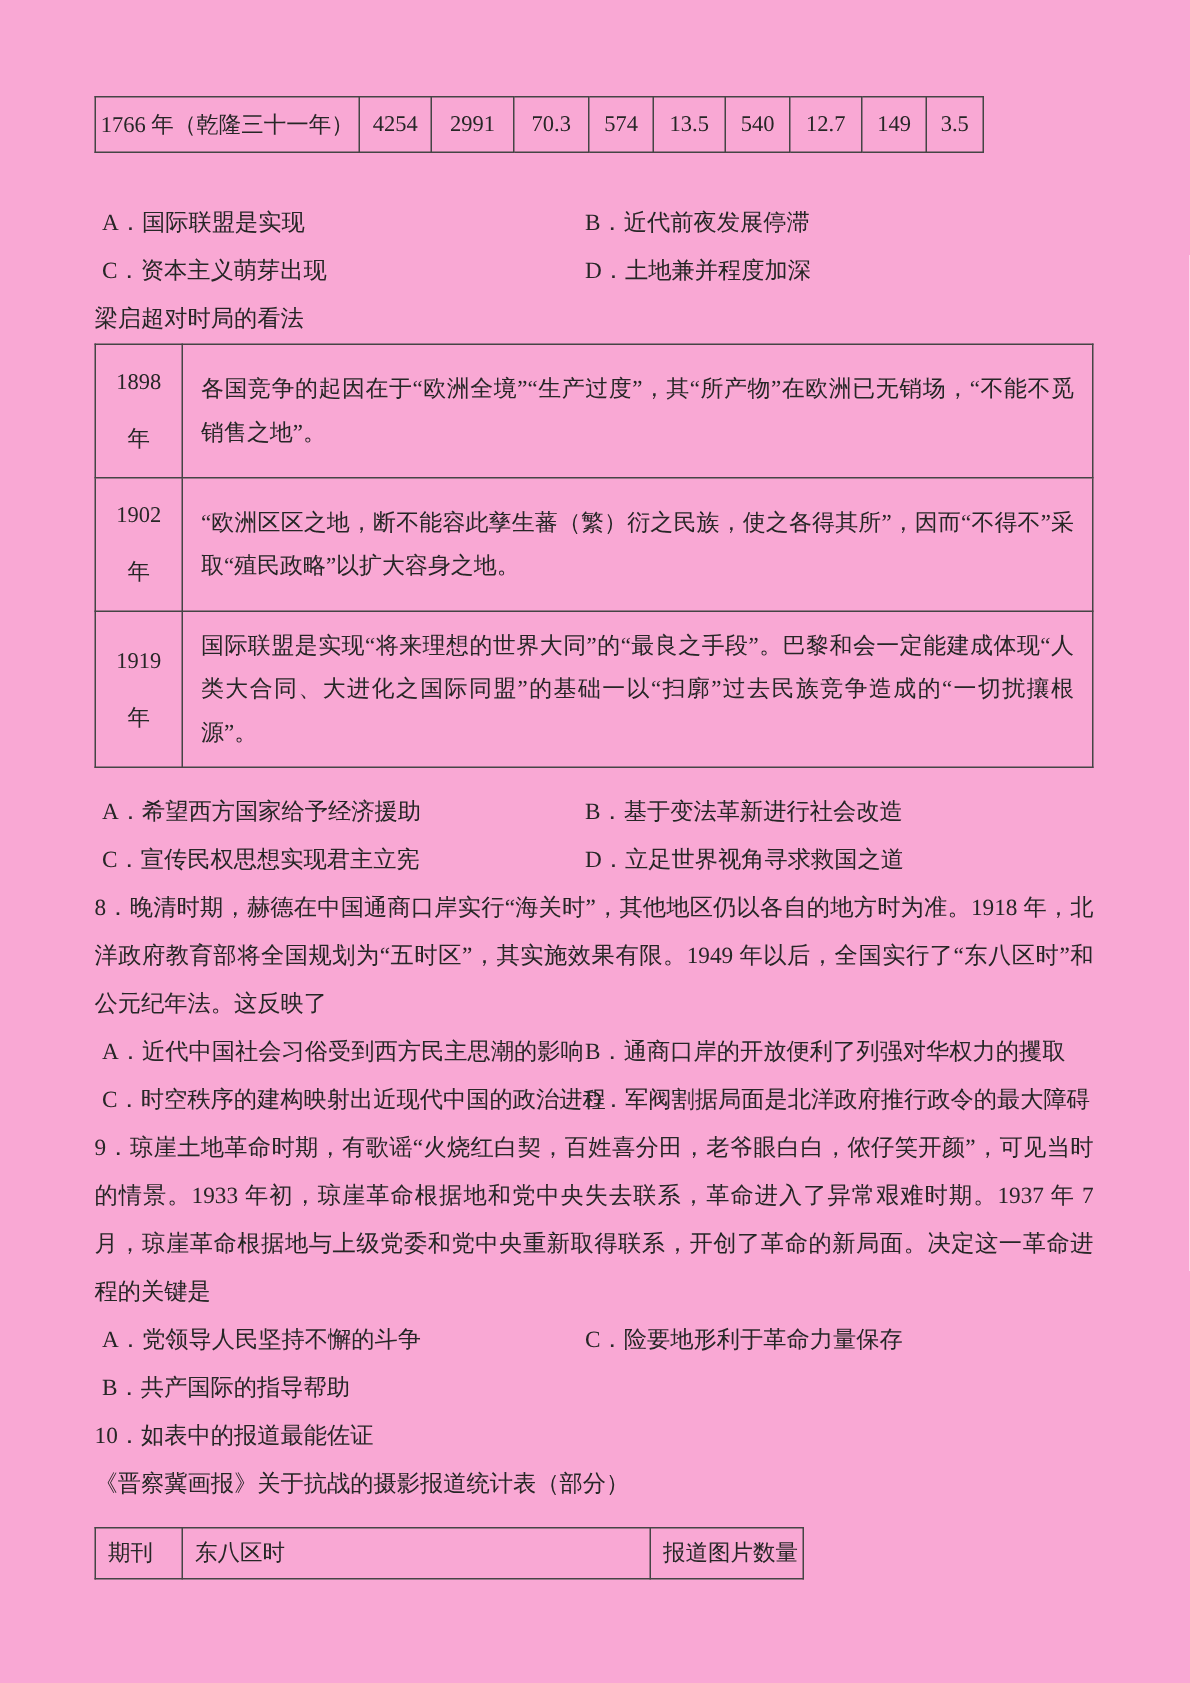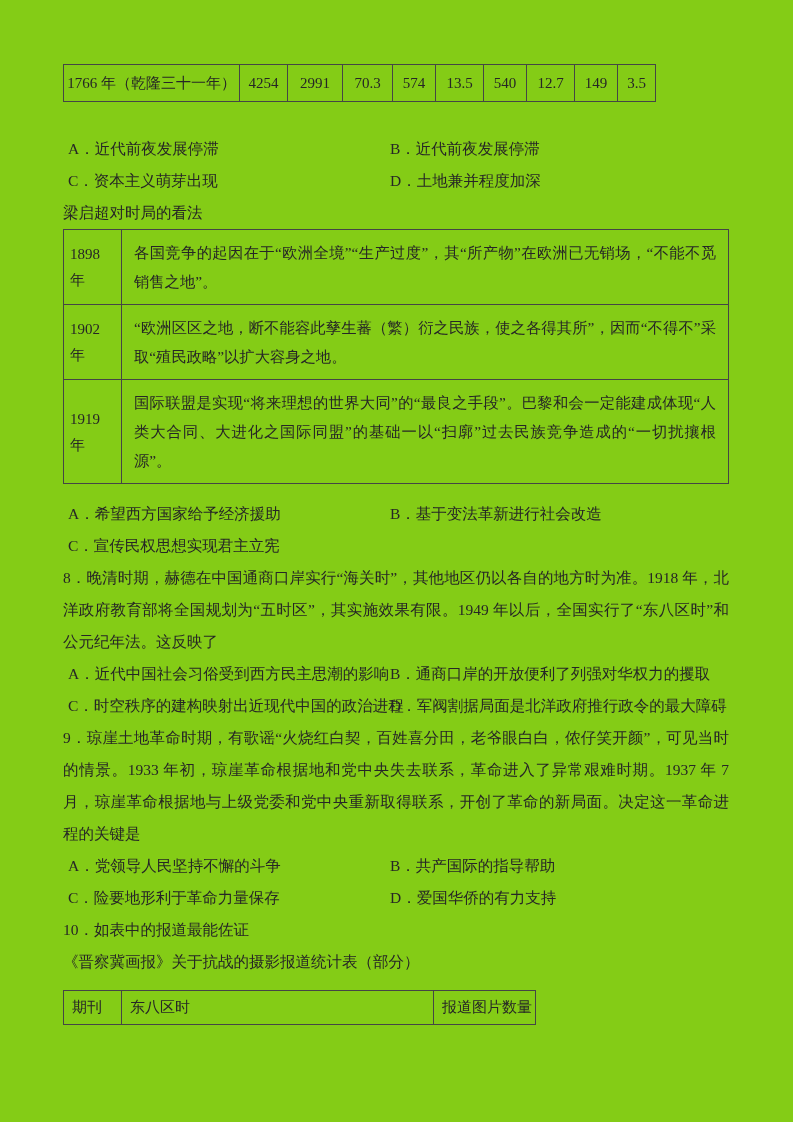--- a/index.html
+++ b/index.html
@@ -6,21 +6,21 @@
   html,body { background:#ffffff; }
   body {
     width:793px; height:1122px;
     font-family:"Liberation Serif","DejaVu Serif",serif;
     color:#262626;
     overflow:hidden;
   }
   .page {
     position:relative;
     width:793px; height:1122px;
-    background:#84cc16;
+    background:#f9a8d4;
     padding:64px 64px 0 63px;
   }
   table { border-collapse:collapse; table-layout:fixed; }
   td { border:1px solid #454545; }
 
   
   .top-table { width:586px; }
   .top-table td {
     font-size:15px; text-align:center; padding:8px 3px; height:37px;
     white-space:nowrap; overflow:hidden;
@@ -47,22 +47,22 @@
   .q7-opts { margin-top:14px; }
 
   .stem, .para, .table-title {
     font-size:15.5px; line-height:32px;
   }
   .para { text-align:justify; }
 
   
   .liang-table { width:666px; }
   .liang-table td.year {
-    width:58px; text-align:left; vertical-align:middle;
-    font-size:15px; line-height:26px; padding:6px 6px;
+    width:58px; text-align:center; vertical-align:middle;
+    font-size:15px; line-height:38px; padding:6px 6px;
   }
   .liang-table td.txt {
     font-size:15.3px; line-height:29px; padding:8px 12px;
     text-align:justify;
   }
 
   
   .report-table { width:472px; margin-top:12px; }
   .report-table td {
     font-size:15px; padding:7px 8px; height:34px; text-align:left;
@@ -88,21 +88,21 @@
       <td class="c5">13.5</td>
       <td class="c6">540</td>
       <td class="c7">12.7</td>
       <td class="c8">149</td>
       <td class="c9">3.5</td>
     </tr>
   </tbody>
     </table>
 
   <div class="opts q6-opts">
-    <div class="opt">A．近代前夜发展停滞</div>
+    <div class="opt">A．国际联盟是实现</div>
     <div class="opt">B．近代前夜发展停滞</div>
     <div class="opt">C．资本主义萌芽出现</div>
     <div class="opt">D．土地兼并程度加深</div>
   </div>
 
   <p class="table-title">梁启超对时局的看法</p>
 
   <table class="liang-table">
     <tbody>
         <tr>
@@ -117,36 +117,36 @@
       <td class="year">1919 年</td>
       <td class="txt">国际联盟是实现“将来理想的世界大同”的“最良之手段”。巴黎和会一定能建成体现“人类大合同、大进化之国际同盟”的基础一以“扫廓”过去民族竞争造成的“一切扰攘根源”。</td>
     </tr>
   </tbody>
     </table>
 
   <div class="opts q7-opts">
     <div class="opt">A．希望西方国家给予经济援助</div>
     <div class="opt">B．基于变法革新进行社会改造</div>
     <div class="opt">C．宣传民权思想实现君主立宪</div>
+    <div class="opt">D．立足世界视角寻求救国之道</div>
   </div>
 
   <p class="para">8．晚清时期，赫德在中国通商口岸实行“海关时”，其他地区仍以各自的地方时为准。1918 年，北洋政府教育部将全国规划为“五时区”，其实施效果有限。1949 年以后，全国实行了“东八区时”和公元纪年法。这反映了</p>
   <div class="opts q8-opts">
     <div class="opt">A．近代中国社会习俗受到西方民主思潮的影响</div>
     <div class="opt">B．通商口岸的开放便利了列强对华权力的攫取</div>
     <div class="opt">C．时空秩序的建构映射出近现代中国的政治进程</div>
     <div class="opt">D．军阀割据局面是北洋政府推行政令的最大障碍</div>
   </div>
 
   <p class="para">9．琼崖土地革命时期，有歌谣“火烧红白契，百姓喜分田，老爷眼白白，侬仔笑开颜”，可见当时的情景。1933 年初，琼崖革命根据地和党中央失去联系，革命进入了异常艰难时期。1937 年 7 月，琼崖革命根据地与上级党委和党中央重新取得联系，开创了革命的新局面。决定这一革命进程的关键是</p>
   <div class="opts q9-opts">
     <div class="opt">A．党领导人民坚持不懈的斗争</div>
+    <div class="opt">C．险要地形利于革命力量保存</div>
     <div class="opt">B．共产国际的指导帮助</div>
-    <div class="opt">C．险要地形利于革命力量保存</div>
-    <div class="opt">D．爱国华侨的有力支持</div>
   </div>
 
   <p class="stem">10．如表中的报道最能佐证</p>
   <p class="table-title">《晋察冀画报》关于抗战的摄影报道统计表（部分）</p>
 
   <table class="report-table">
     <tbody>
         <tr>
       <td class="h0">期刊</td>
       <td class="h1">东八区时</td>

